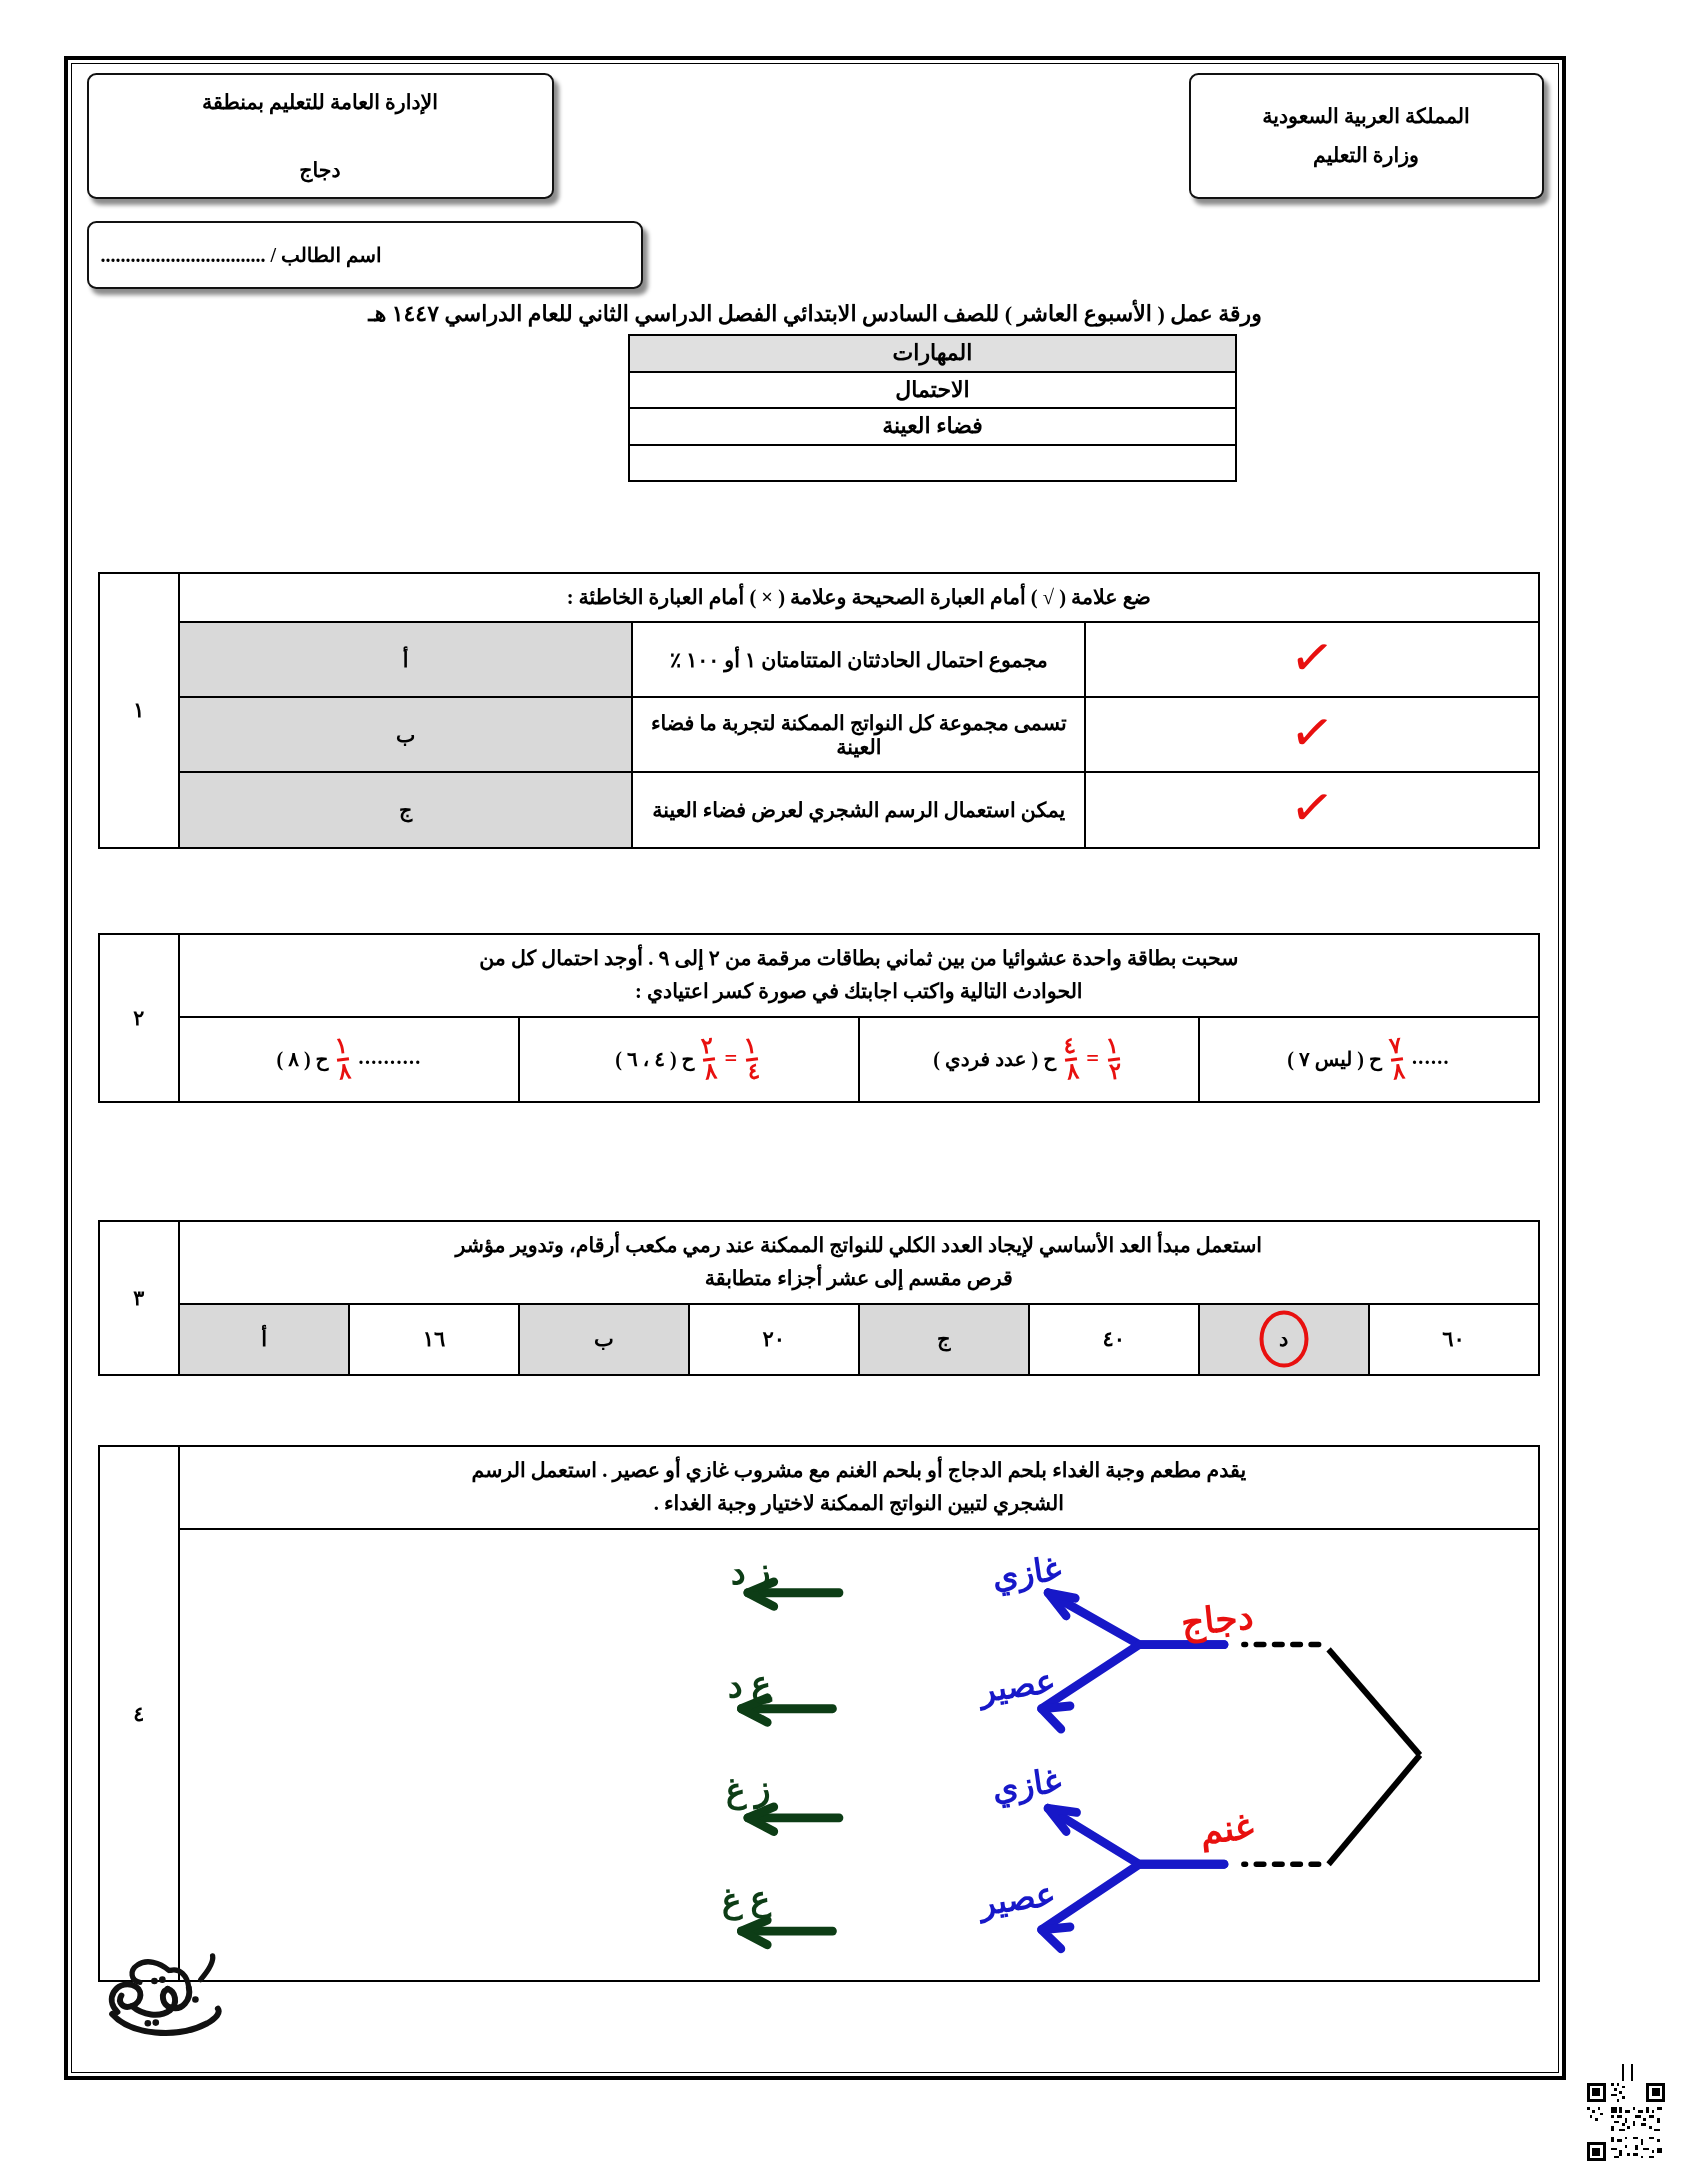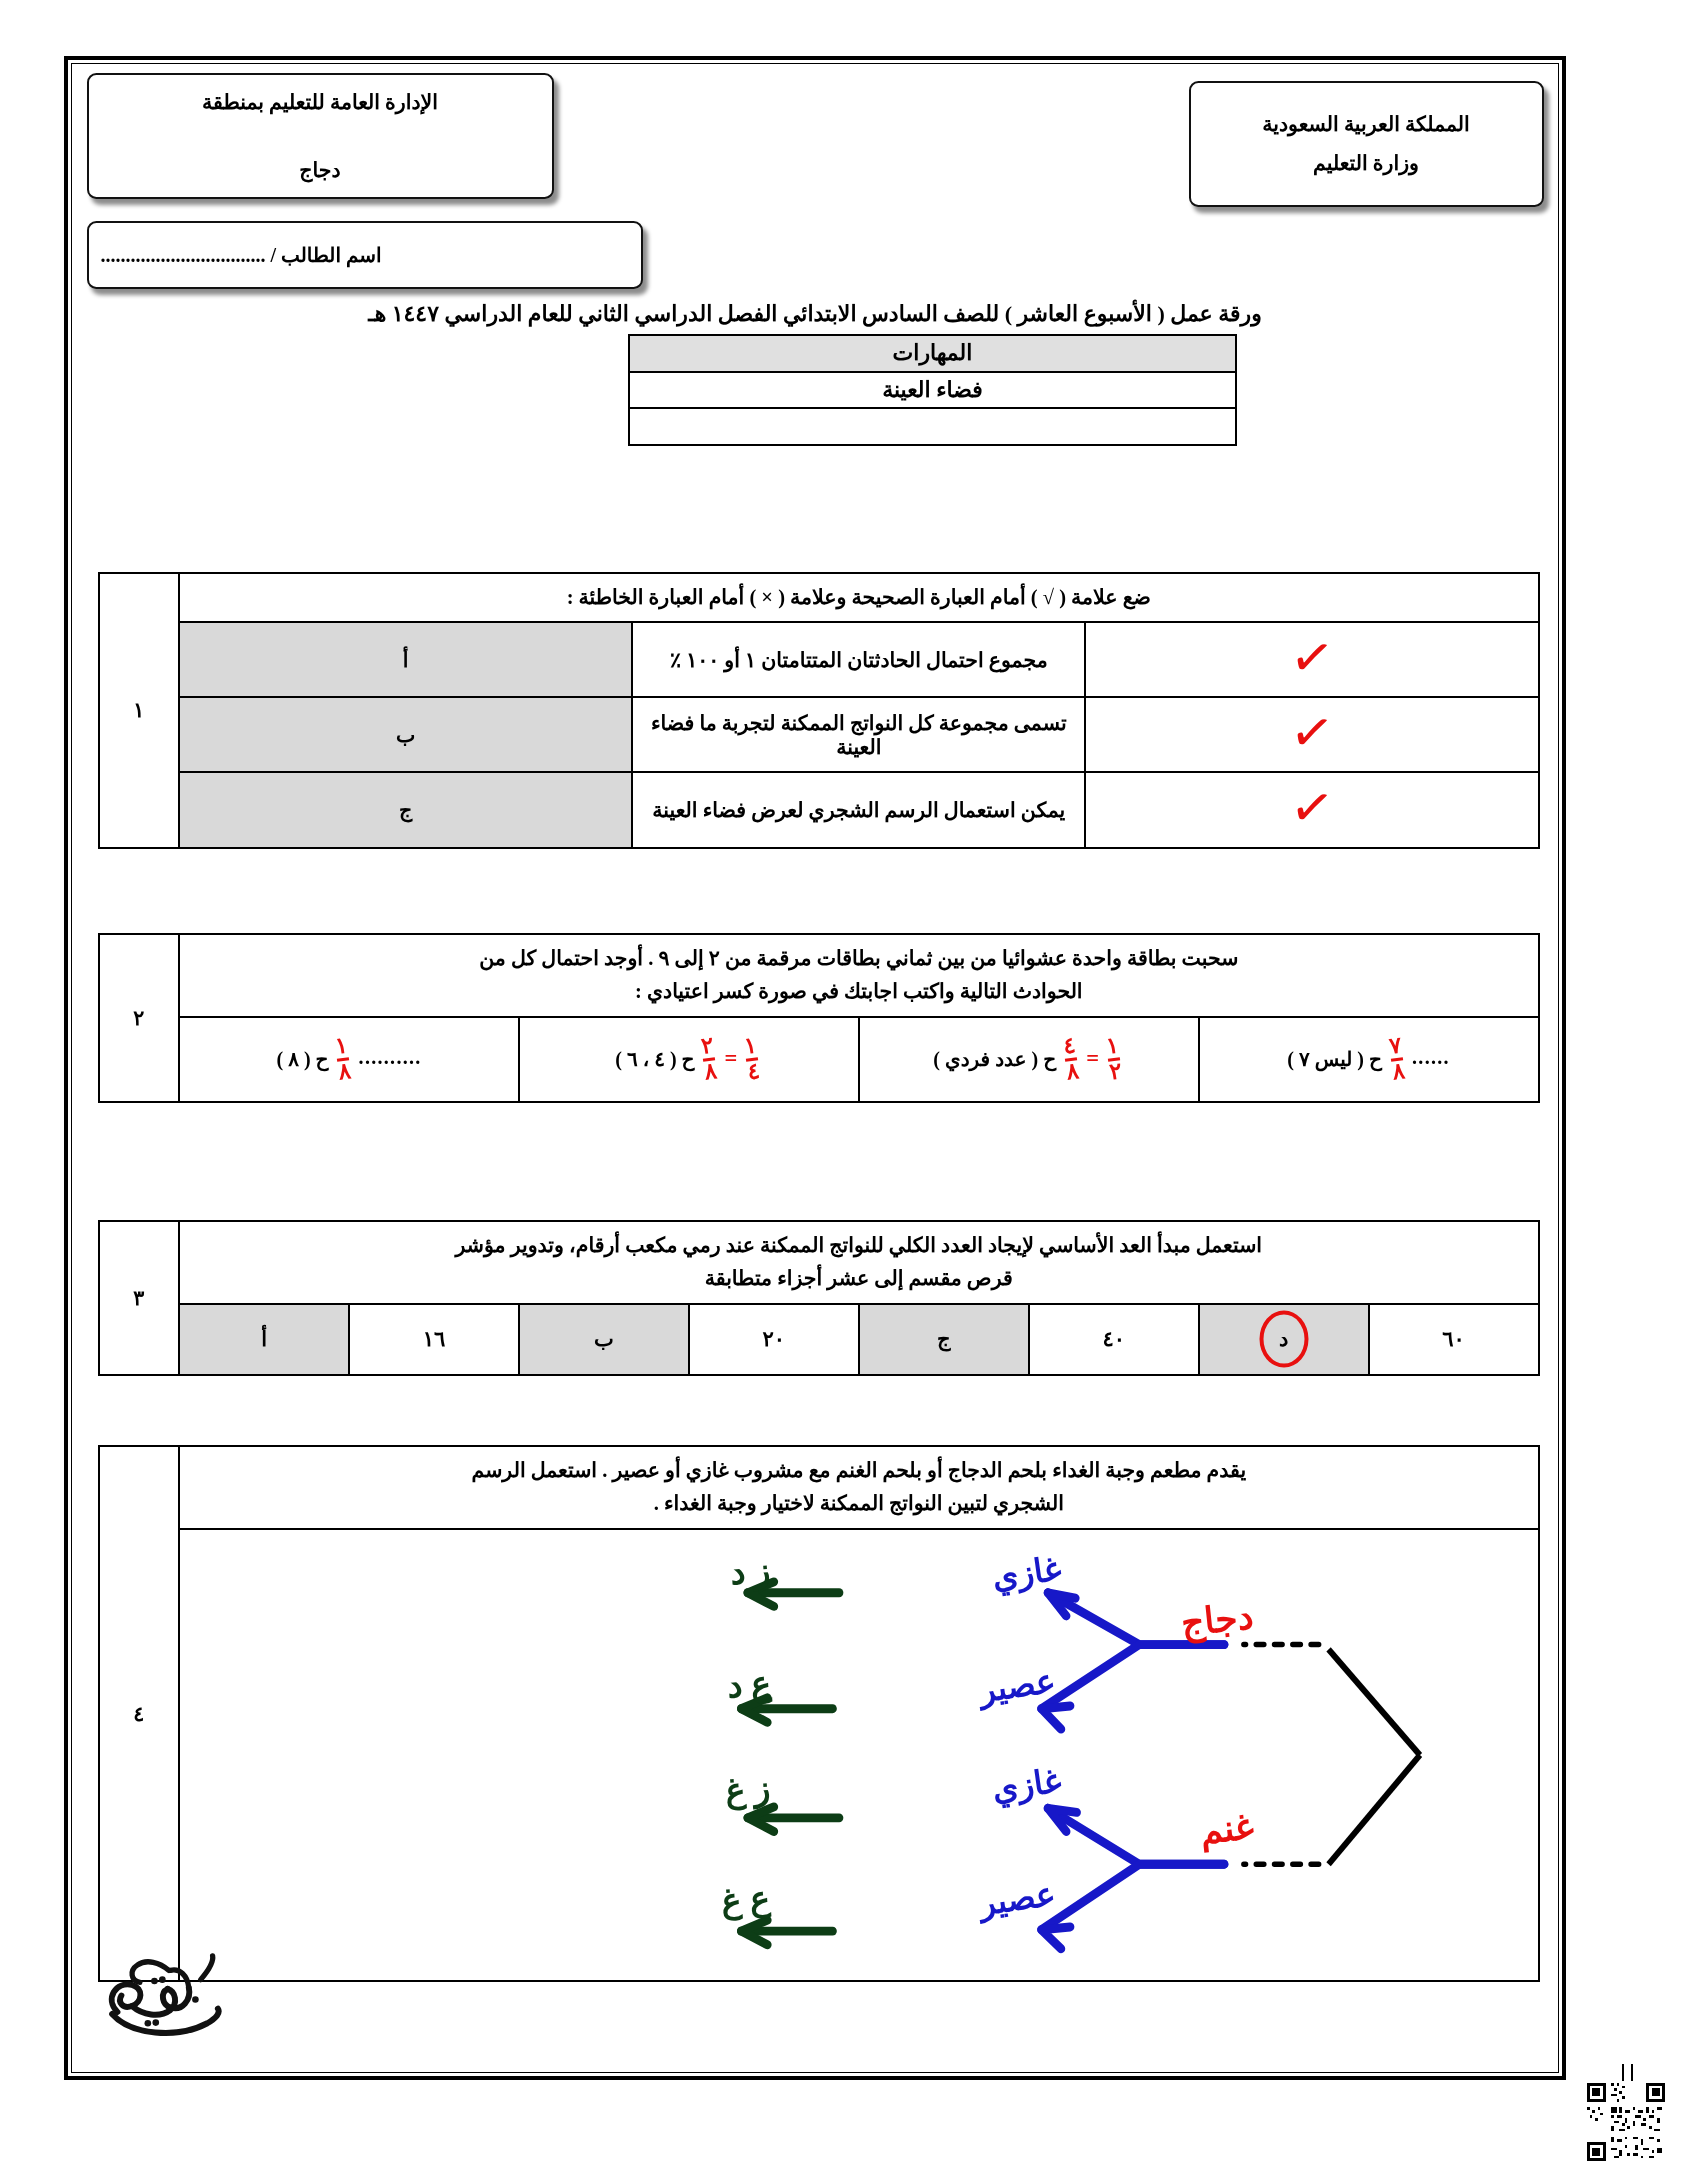--- a/index.html
+++ b/index.html
@@ -36,21 +36,21 @@
     border-radius:9.3px;
     background:#fff;
     box-shadow:4.6px 6px 4.6px rgba(0,0,0,0.45);
     display:flex;flex-direction:column;
     align-items:center;justify-content:center;
     text-align:center;
     font-weight:bold;
   }
   .hdr-box .ln{line-height:1.9;font-size:20.5px;color:#000;}
 
-  #hdr-right{ right:22.5px;  top:17px;  width:351px; height:122px;margin-top:8px;}
+  #hdr-right{ right:22.5px;  top:17px;  width:351px; height:122px;}
   #hdr-left { left:22.5px;   top:17px;  width:463px; height:122px;gap:29px;}
   #name-box {
     left:22.5px;top:165px;width:556px;height:68px;
     flex-direction:row;justify-content:flex-end;
     padding-left:12px;box-sizing:border-box;
   }
   #name-box .ln{font-size:20px;white-space:nowrap;}
 
   
   .title-line{
@@ -208,20 +208,23 @@
     <div class="ln">اسم الطالب / .................................</div>
   </div>
 
   <div class="title-line">ورقة عمل ( الأسبوع العاشر ) للصف السادس الابتدائي الفصل الدراسي الثاني للعام الدراسي ١٤٤٧ هـ</div>
 
 
   <table class="skills">
     <tbody>
         <tr>
       <td>المهارات</td>
+    </tr>
+    <tr>
+      <td>الاحتمال</td>
     </tr>
     <tr>
       <td>فضاء العينة</td>
     </tr>
     <tr>
       <td></td>
     </tr>
   </tbody>
     </table>
 

